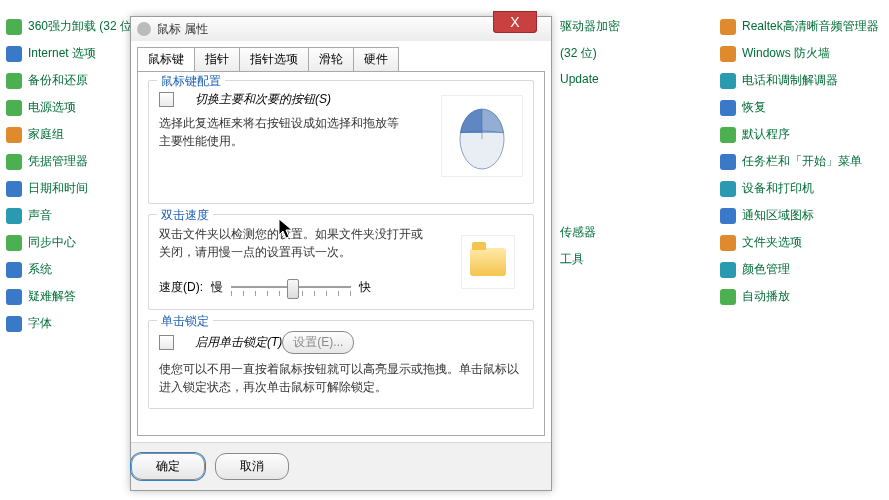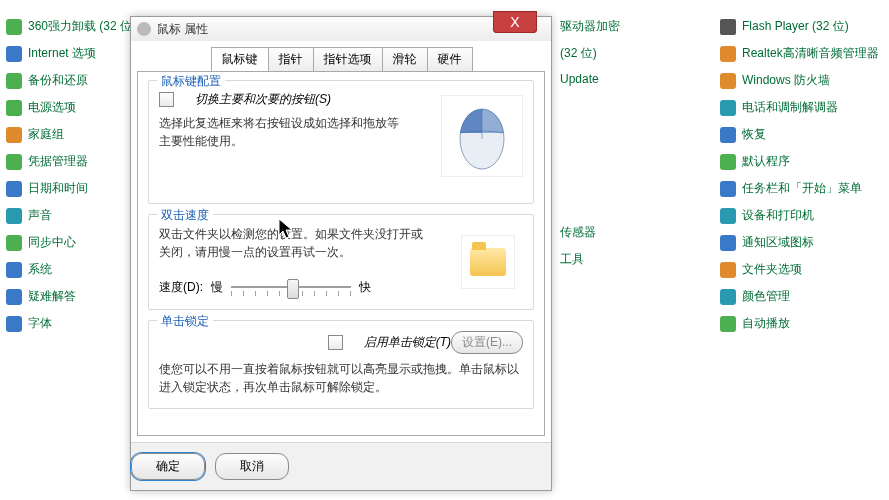--- a/index.html
+++ b/index.html
@@ -11,21 +11,21 @@
   .col.right{left:720px;}
   .cp-item{display:flex;align-items:flex-end;gap:6px;white-space:nowrap;}
   .cp-ico{width:16px;height:16px;border-radius:3px;background:#6aa2d8;display:inline-block;}
   .cp-label{color:#006d36;}
   
   .dialog{position:absolute;left:130px;top:16px;width:420px;background:#fff;border:1px solid #9b9b9b;box-shadow:0 0 8px rgba(0,0,0,.25);}
   .titlebar{height:20px;display:flex;align-items:center;padding:2px 6px;background:linear-gradient(#fdfdfd,#ececec);position:relative;}
   .titlebar .ico{width:14px;height:14px;border-radius:50%;background:#bbb;margin-right:6px;}
   .titlebar .ttl{color:#333;}
   .closebtn{position:absolute;right:14px;top:-6px;width:44px;height:22px;background:#c84040;border-radius:0 0 4px 4px;display:flex;align-items:center;justify-content:center;color:#fff;font-size:14px;box-shadow:inset 0 0 0 1px #9a2a2a;}
-  .tabs{display:flex;margin:6px 6px 0 6px;justify-content:center;}
+  .tabs{display:flex;margin:6px 6px 0 6px;}
   .tab{padding:3px 10px;border:1px solid #a9a9a9;border-bottom:none;background:linear-gradient(#fdfdfd,#ededed);margin-right:-1px;position:relative;}
   .tab.active{background:#fff;z-index:2;}
   .tabpanel{border:1px solid #a9a9a9;margin:0 6px 6px 6px;padding:8px 10px 16px 10px;background:#fff;}
   .group{border:1px solid #d9d9d9;border-radius:2px;padding:10px 10px 12px 10px;margin-bottom:10px;position:relative;}
   .group > .legend{position:absolute;top:-8px;left:8px;background:#fff;padding:0 4px;color:#1a5fb4;}
   .cbrow{display:flex;align-items:center;gap:21px;margin-bottom:6px;font-style:italic;}
   .chk{width:13px;height:13px;border:1px solid #888;background:linear-gradient(#fff,#eaeaea);}
   .note{color:#333;line-height:1.5;}
   .mouseimg{position:absolute;right:10px;top:14px;width:80px;height:80px;border:1px solid #eee;display:flex;align-items:center;justify-content:center;}
   .mouse-svg{width:60px;height:70px;}
@@ -124,24 +124,20 @@
     <a class="cp-item">
         <span class="cp-label">传感器</span>
       </a>
     <a class="cp-item">
         <span class="cp-label">工具</span>
       </a>
   </div>
 
   <div class="col right">
     <a class="cp-item">
-        <span class="cp-ico ic-dark"></span>
-        <span class="cp-label">Flash Player (32 位)</span>
-      </a>
-    <a class="cp-item">
         <span class="cp-ico ic-orange"></span>
         <span class="cp-label">Realtek高清晰音频管理器</span>
       </a>
     <a class="cp-item">
         <span class="cp-ico ic-orange"></span>
         <span class="cp-label">Windows 防火墙</span>
       </a>
     <a class="cp-item">
         <span class="cp-ico ic-teal"></span>
         <span class="cp-label">电话和调制解调器</span>
@@ -243,21 +239,21 @@
               <span></span>
             </div>
           <div class="thumb"></div>
         </div>
         <span>快</span>
       </div>
     </div>
 
     <div class="group">
       <div class="legend">单击锁定</div>
-      <div style="display:flex;align-items:center;justify-content:flex-end;">
+      <div style="display:flex;align-items:center;justify-content:flex-start;">
         <div class="cbrow" style="margin:0;">
           <span class="chk"></span>
           <span>启用单击锁定(T)</span>
         </div>
         <button class="setbtn" disabled=""><span>设置(E)...</span></button>
       </div>
       <div class="note" style="margin-top:6px;">使您可以不用一直按着鼠标按钮就可以高亮显示或拖拽。单击鼠标以进入锁定状态，再次单击鼠标可解除锁定。</div>
     </div>
 
   </div>

